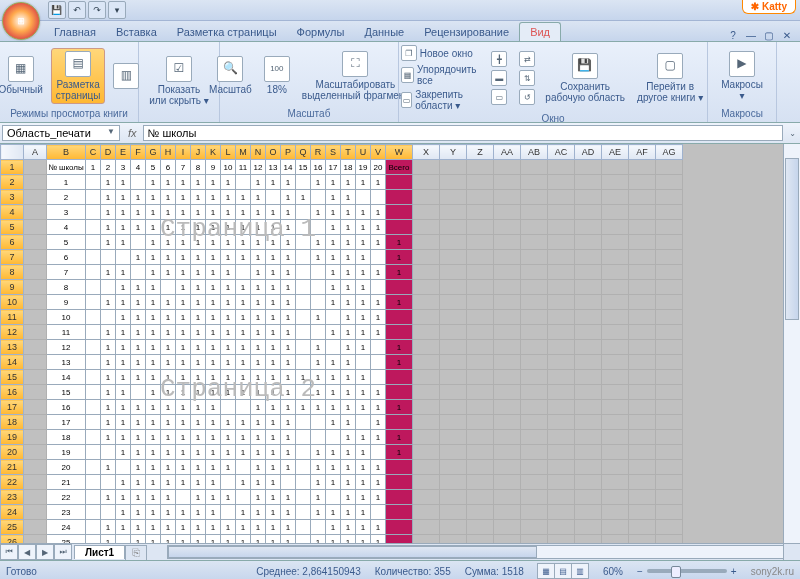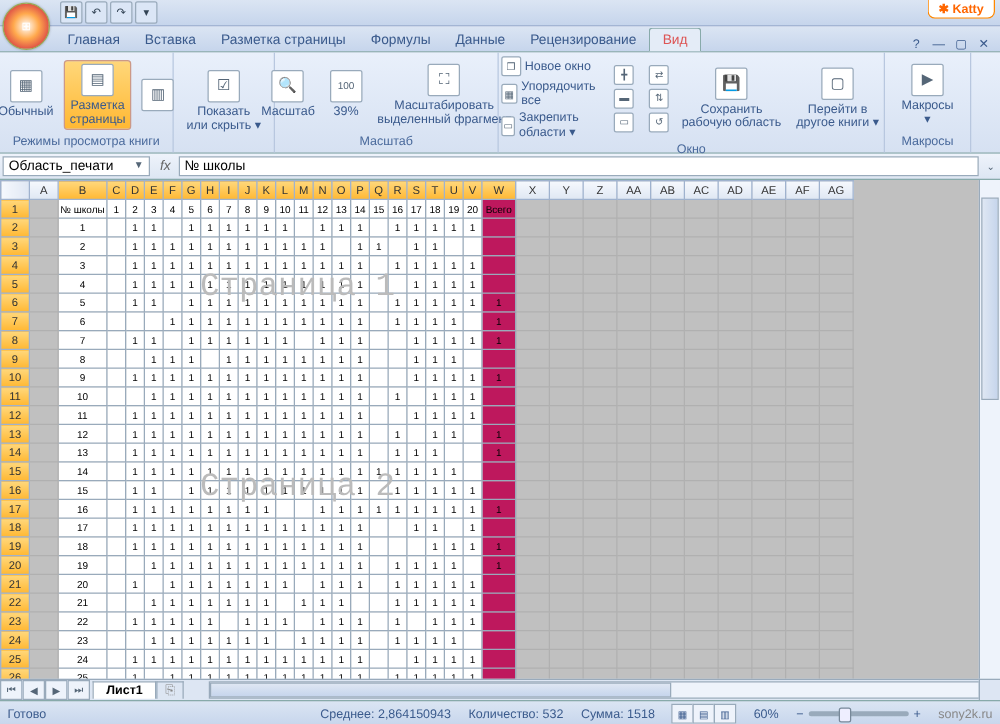--- a/index.html
+++ b/index.html
@@ -110,21 +110,21 @@
     <div class="group-label"></div>
   </div>
   <div class="group" style="width:170px">
     <div class="group-body">
       <div class="rbtn">
           <div class="ico">🔍</div>
           <span>Масштаб</span>
         </div>
       <div class="rbtn">
           <div class="ico" style="font-size:8px">100</div>
-          <span>39%</span>
+          <span>18%</span>
         </div>
       <div class="rbtn">
           <div class="ico">⛶</div>
           <span style="white-space:pre">Масштабировать
 выделенный фрагмент</span>
         </div>
     </div>
     <div class="group-label">Масштаб</div>
   </div>
   <div class="group" style="width:300px">
@@ -1197,21 +1197,21 @@
         <div class="thumb"></div>
       </div>
   </div>
   <div class="corner"></div>
 </div>
 
 <div class="status">
   <span>Готово</span>
   <span class="spacer"></span>
   <span>Среднее: 2,864150943</span>
-  <span>Количество: 532</span>
+  <span>Количество: 355</span>
   <span>Сумма: 1518</span>
   <span class="viewbtns"><span>▦</span><span>▤</span><span>▥</span></span>
   <span>60%</span>
   <div class="zoom">
     <span>−</span>
     <div class="zoom-track">
         <div class="zt"></div>
       </div>
     <span>+</span>
   </div>

